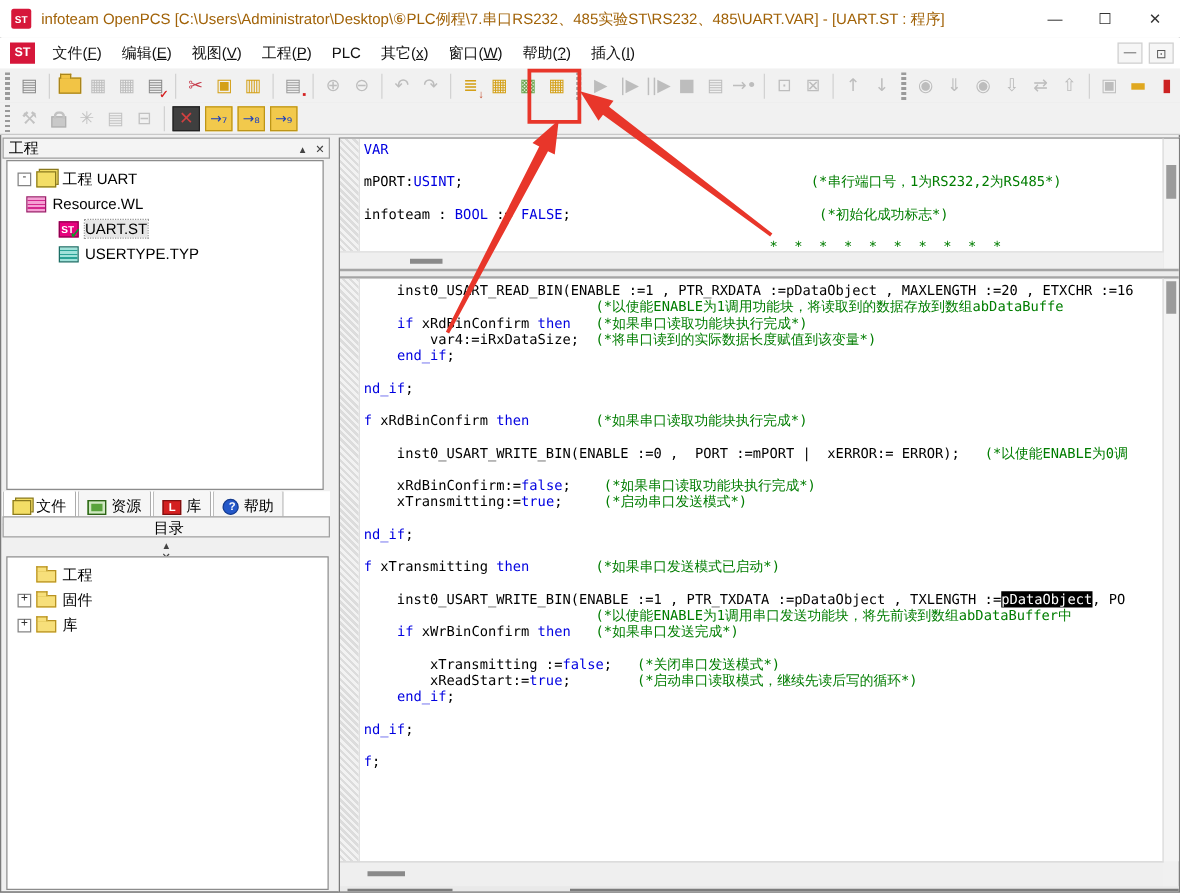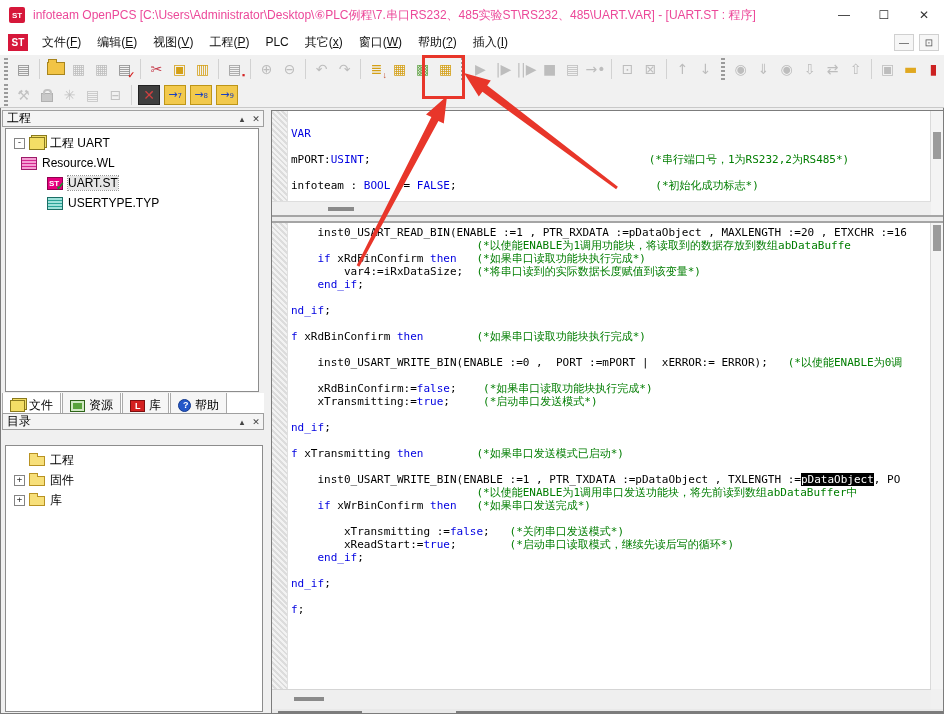--- a/index.html
+++ b/index.html
@@ -2,21 +2,21 @@
 <html><head>
 <meta charset="utf-8">
 <style>
   html,body{margin:0;padding:0;background:#555;}
   .app{position:relative;width:944px;height:714px;background:#f0f0f0;overflow:hidden;
        font-family:"Liberation Sans",sans-serif;box-shadow:inset 0 0 0 1px #7a7a7a;}
   
   .titlebar{position:absolute;left:0;top:0;width:944px;height:30px;background:#fff;display:flex;align-items:center;}
   .appicon{width:16px;height:16px;margin:0 8px 0 9px;background:#d6173a;border-radius:2px;color:#fff;
            font-size:8px;font-weight:bold;display:flex;align-items:center;justify-content:center;}
-  .wtitle{font-size:12px;color:#ec4899;white-space:nowrap;overflow:hidden;flex:1;}
+  .wtitle{font-size:12px;color:#a16207;white-space:nowrap;overflow:hidden;flex:1;}
   .capbtn{width:40px;height:30px;display:flex;align-items:center;justify-content:center;font-size:12px;color:#333;}
   
   .menubar{position:absolute;left:0;top:30px;width:944px;height:25px;background:#fff;display:flex;align-items:center;border-bottom:1px solid #e6e6e6;}
   .sticon{width:20px;height:17px;margin:0 6px 0 8px;background:#d6173a;color:#fff;font-weight:bold;font-size:10px;
           display:flex;align-items:center;justify-content:center;}
   .mitem{font-size:12px;color:#111;padding:0 8px;line-height:25px;white-space:nowrap;}
   .menuspacer{flex:1;}
   .mdibtn{width:18px;height:15px;margin-right:5px;color:#555;font-size:10px;display:flex;align-items:center;justify-content:center;border:1px solid #d0d0d0;background:#f6f6f6;}
   
   .toolbar{position:absolute;left:0;width:944px;background:#f1f1f1;display:flex;align-items:center;}
@@ -73,21 +73,21 @@
              background:repeating-linear-gradient(90deg,#a9a9a9 0 6px,transparent 6px 9px);}
   
   .ed{position:absolute;left:271px;top:110px;width:673px;height:604px;border:1px solid #7c7c7c;box-sizing:border-box;background:#f0f0f0;}
   .pane{position:absolute;background:#fff;overflow:hidden;}
   .pane .hatch{position:absolute;left:0;top:0;bottom:0;width:15px;
                background:repeating-linear-gradient(45deg,#f2f2f2 0 2px,#dcdcdc 2px 4px);border-right:1px solid #e0e0e0;}
   .code{position:absolute;left:19px;top:0;right:0;bottom:0;overflow:hidden;}
   .cl{height:13px;white-space:pre;font:11px/13px "DejaVu Sans Mono",monospace;color:#000;}
   .ck{color:#0000e0;} .cc{color:#007d00;text-align:right;} .cs{background:#000;color:#fff;} .cp{color:#000;}
   .ed-top{left:0;top:0;right:12px;height:90px;}
-  .ed-top .code{padding-top:16px;}
+  .ed-top .code{padding-top:2px;}
   .vs{position:absolute;background:#f4f4f4;border-left:1px solid #dadada;}
   .vs-top{right:0;top:0;width:12px;height:104px;}
   .vs-bot{right:0;top:112px;width:12px;height:466px;}
   .vthumb{position:absolute;left:2px;width:8px;background:#9b9b9b;}
   .hs{position:absolute;background:#efefef;}
   .hs-top{left:0;top:90px;right:12px;height:14px;border-top:1px solid #dedede;}
   .hs-bot{left:0;top:578px;right:12px;height:20px;border-top:1px solid #d5d5d5;}
   .hthumb{position:absolute;height:4px;background:#8a8a8a;top:5px;}
   .splitter{position:absolute;left:0;right:0;top:104px;height:8px;background:#ececec;border-top:2px solid #a5a5a5;border-bottom:2px solid #a5a5a5;box-sizing:border-box;}
   .ed-bot{left:0;top:112px;right:12px;height:466px;}
@@ -326,21 +326,21 @@
         <span class="tabicn ti-library"></span>
         <span>库</span>
       </div>
       <div class="tab">
         <span class="tabicn ti-help"></span>
         <span>帮助</span>
       </div>
     </div>
   <div class="panelgrip"></div>
 
-  <div class="phead" style="top:413px;">
+  <div class="phead" style="top:413px;flex-direction:column;">
     <span class="ptitle">目录</span>
     <span class="phbtn">▴</span>
     <span class="phbtn">✕</span>
   </div>
   <div class="pbody pb2" style="padding-top:4px;">
       <div class="trow" style="padding-left: 8px;">
         <span class="tspacer"></span>
         <span class="ticn icn-folder"></span>
         <span class="tlabel">工程</span>
       </div>

